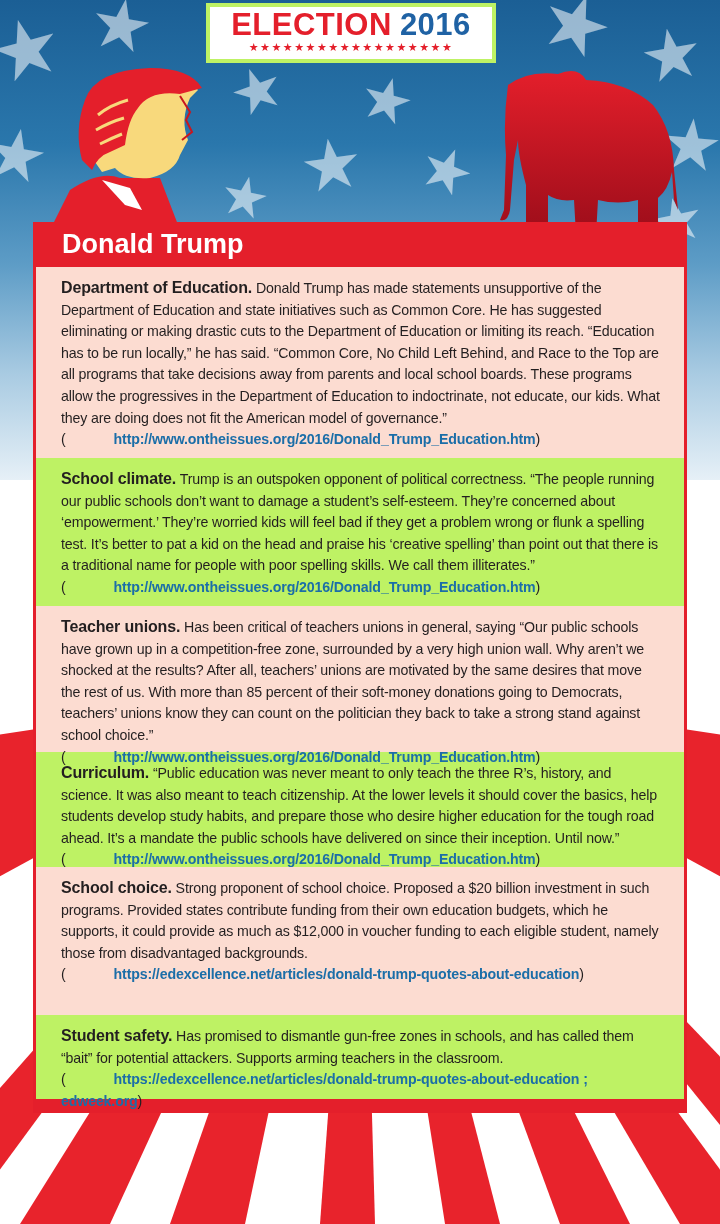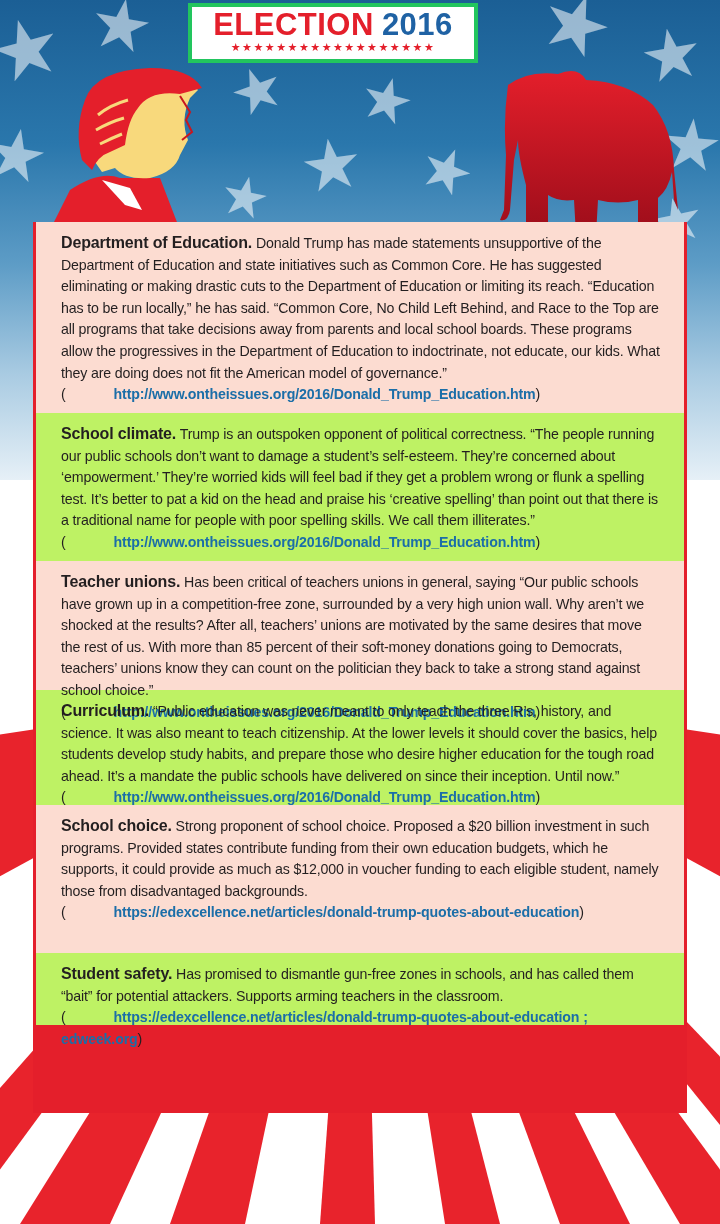--- a/index.html
+++ b/index.html
@@ -17,22 +17,22 @@
     position: absolute; color: rgba(255,255,255,0.55);
     font-family: "DejaVu Sans", sans-serif; line-height: 1;
   }
   .bg-bottom {
     position: absolute; left: 0; top: 480px; width: 720px; height: 744px;
     background: #ffffff; overflow: hidden;
   }
   .stripes { position: absolute; left: 0; top: 0; width: 720px; height: 744px; }
 
   .banner {
-    position: absolute; left: 188px; top: 3px; width: 290px; height: 60px;
-    background: #22c55e; padding: 4px; box-sizing: border-box;
+    position: absolute; left: 206px; top: 3px; width: 290px; height: 60px;
+    background: #bef264; padding: 4px; box-sizing: border-box;
   }
   .banner-inner {
     background: #ffffff; width: 100%; height: 100%; box-sizing: border-box;
     text-align: center; padding-top: 1px;
   }
   .banner-title { font-weight: 700; font-size: 31px; letter-spacing: 0.5px; line-height: 34px; }
   .banner-title .red { color: #e41f2b; }
   .banner-title .blue { color: #1f62a4; margin-left: 8px; }
   .banner-stars { color: #e41f2b; font-size: 11px; letter-spacing: 1.5px; line-height: 12px; font-family: "DejaVu Sans", sans-serif; }
 
@@ -48,22 +48,22 @@
     line-height: 45px; padding-left: 26px;
   }
   .section {
     box-sizing: border-box; padding: 10px 20px 0 25px;
     font-size: 14.2px; line-height: 21.6px; color: #231f20; letter-spacing: -0.15px;
   }
   .section.dark { background: #fcdcd1; }
   .section.light { background: #bef264; }
   .section .head { font-weight: 700; font-size: 16px; }
   .section .src { color: #1b6ea8; font-weight: 700; padding-left: 48px; }
-  .s1 { height: 191px; } .s2 { height: 148px; } .s3 { height: 129px; }
-  .s4 { height: 115px; } .s5 { height: 148px; } .s6 { height: 72px; }
+  .s1 { height: 191px; } .s2 { height: 148px; } .s3 { height: 146px; }
+  .s4 { height: 115px; } .s5 { height: 148px; } .s6 { height: 84px; }
 </style>
 </head>
 <body>
 
 <div class="bg-top">
   <span class="star-bg" style="left:-10px;top:10px;font-size:80px;transform:rotate(-15deg)">★</span>
   <span class="star-bg" style="left:90px;top:-10px;font-size:70px;transform:rotate(10deg)">★</span>
   <span class="star-bg" style="left:540px;top:-15px;font-size:80px;transform:rotate(20deg)">★</span>
   <span class="star-bg" style="left:640px;top:20px;font-size:70px;transform:rotate(-10deg)">★</span>
   <span class="star-bg" style="left:230px;top:60px;font-size:60px;transform:rotate(-20deg)">★</span>
@@ -113,20 +113,21 @@
   <defs>
     <linearGradient id="eleg" x1="0" y1="0" x2="0" y2="1">
       <stop offset="0" stop-color="#e41f2b"></stop>
       <stop offset="1" stop-color="#9c0d1a"></stop>
     </linearGradient>
   </defs>
   <path d="M30 25 Q50 10 80 14 Q100 6 108 20 Q150 22 175 45 Q195 70 196 110 L200 150 L196 140 L194 112 Q190 130 180 138 L180 175 L160 175 L160 140 Q140 145 120 140 L118 175 L98 175 L96 140 Q80 142 70 135 L70 175 L48 175 L48 125 Q40 95 40 80 L36 100 L32 150 Q30 162 22 160 L26 150 L28 95 Q25 60 30 25 Z" fill="url(#eleg)"></path>
 </svg>
 
 <div class="card">
+  <div class="card-title">Donald Trump</div>
 
   <div class="section dark s1">
     <span class="head">Department of Education.</span><span> Donald Trump has made statements unsupportive of the Department of Education and state initiatives such as Common Core. He has suggested eliminating or making drastic cuts to the Department of Education or limiting its reach. “Education has to be run locally,” he has said. “Common Core, No Child Left Behind, and Race to the Top are all programs that take decisions away from parents and local school boards. These programs allow the progressives in the Department of Education to indoctrinate, not educate, our kids. What they are doing does not fit the American model of governance.”</span><br>
     <span>(</span><a class="src">http://www.ontheissues.org/2016/Donald_Trump_Education.htm</a><span>)</span>
   </div>
 
   <div class="section light s2">
     <span class="head">School climate.</span><span> Trump is an outspoken opponent of political correctness. “The people running our public schools don’t want to damage a student’s self-esteem. They’re concerned about ‘empowerment.’ They’re worried kids will feel bad if they get a problem wrong or flunk a spelling test. It’s better to pat a kid on the head and praise his ‘creative spelling’ than point out that there is a traditional name for people with poor spelling skills. We call them illiterates.”</span><br>
     <span>(</span><a class="src">http://www.ontheissues.org/2016/Donald_Trump_Education.htm</a><span>)</span>
   </div>

